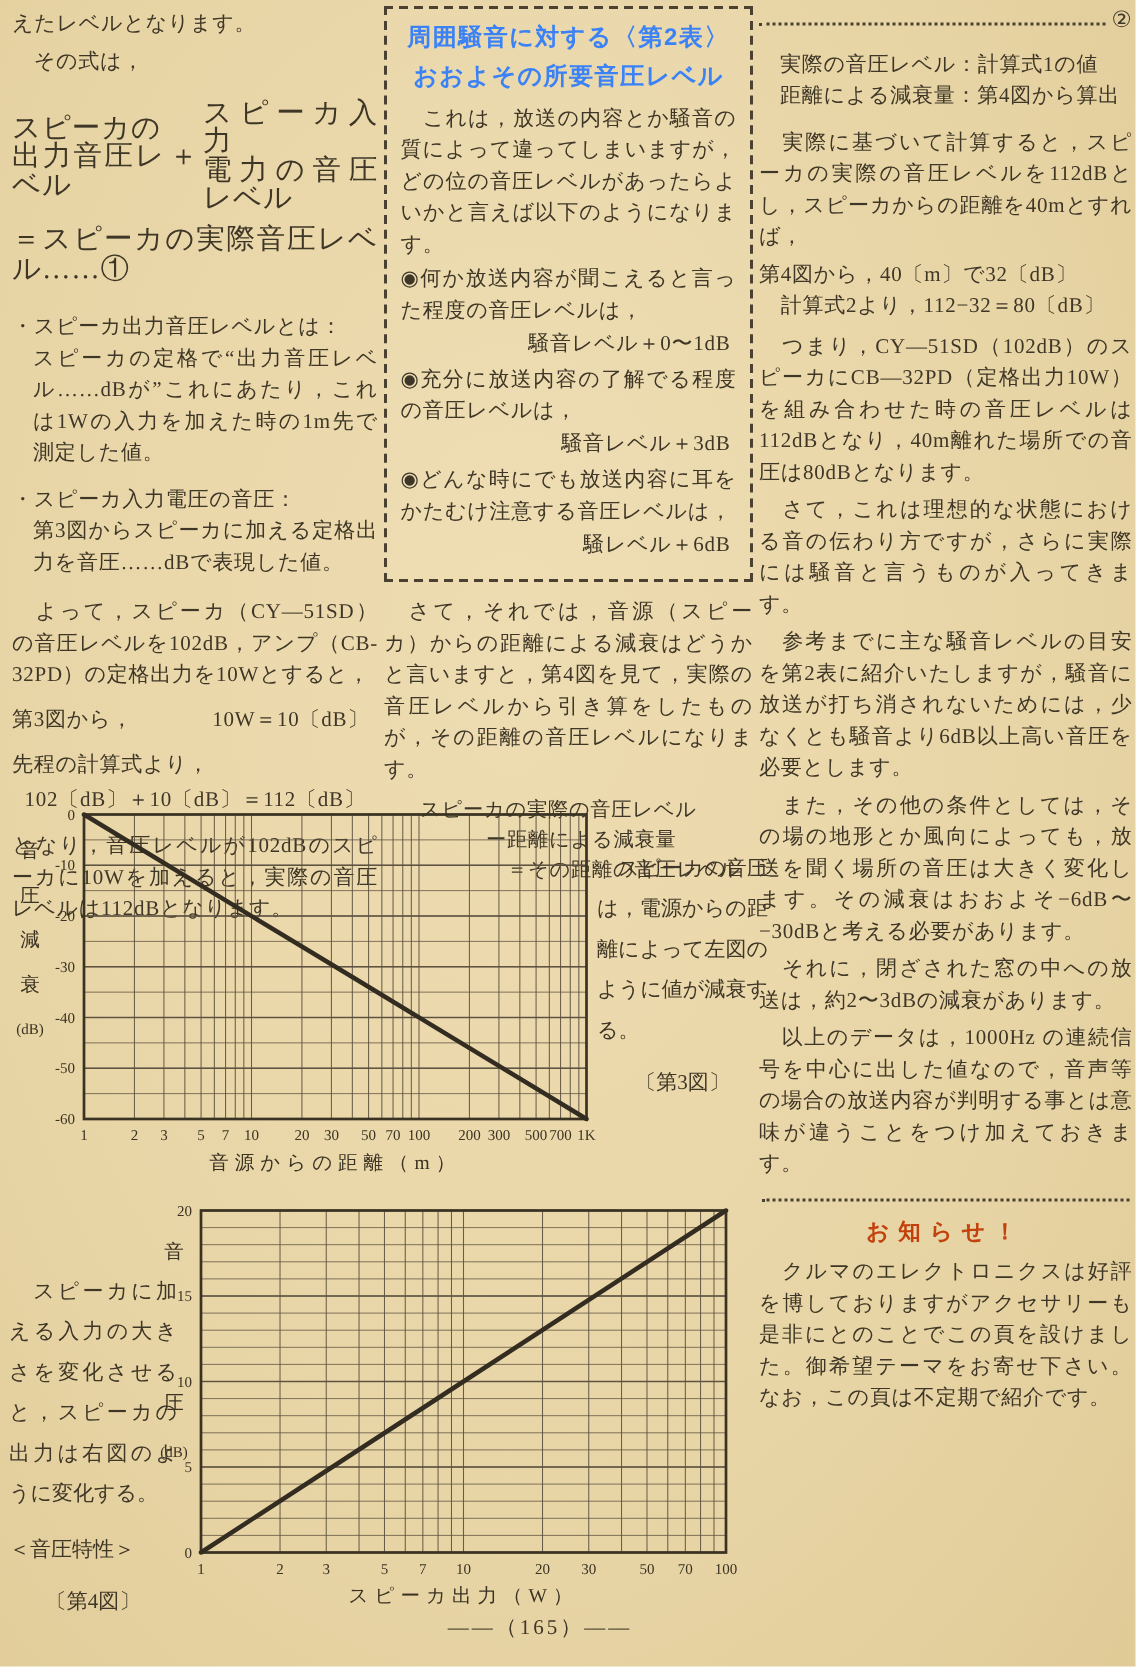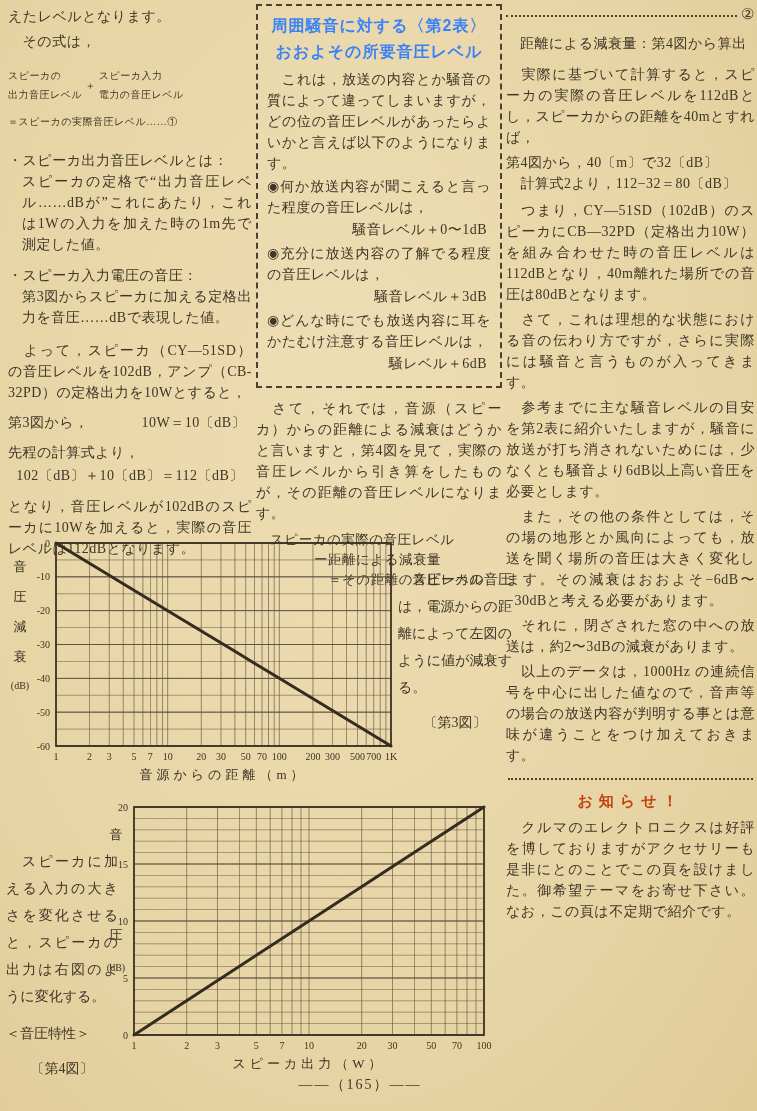--- a/index.html
+++ b/index.html
@@ -7,41 +7,41 @@
     width:757px;height:1111px;position:relative;overflow:hidden;
     background:radial-gradient(ellipse at 45% 40%, #eedcb2 0%, #e8d5a6 60%, #e0cb97 100%);
     font-family:"Liberation Serif","DejaVu Serif",serif;
     color:#3e3626;
   }
   .abs{position:absolute;}
   .col{font-size:14px;line-height:21px;text-align:justify;letter-spacing:0.5px;}
   .col p{margin:0 0 4px 0;}
   
   #col-left{left:8px;top:6px;width:244px;}
-  .eq{margin:14px 0 18px 0;font-size:10px;}
+  .eq{margin:14px 0 18px 0;font-size:19px;}
   .eq-row{display:flex;align-items:center;gap:2px;}
   .eq-term{display:flex;flex-direction:column;line-height:19px;}
   .eq-plus{padding:0 1px;}
   .eq-result{margin-top:8px;line-height:20px;}
   .bullet{margin-bottom:10px;}
   .bullet .b-body{padding-left:14px;}
   .calc-row{display:flex;justify-content:space-between;padding-right:6px;margin:9px 0;}
   .calc-center{text-align:center;margin:2px 0 10px 0;}
   
   #col-mid{left:256px;top:4px;width:246px;}
   .nbox{
     border:2px dashed #4a4130;padding:7px 9px 9px 9px;background:rgba(255,250,235,0.06);
   }
   .nbox-title{
     font-family:"Liberation Sans","DejaVu Sans",sans-serif;font-weight:bold;
     font-size:16px;line-height:26px;text-align:center;color:#3b82f6;letter-spacing:1px;
   }
   .nbox-item{margin-top:2px;}
   .nbox-val{text-align:right;padding-right:4px;margin:1px 0 3px 0;}
-  .mid-formula{margin-top:6px;line-height:20px;font-size:13.5px;}
+  .mid-formula{margin-top:6px;line-height:20px;font-size:13.5px;padding-left:10px;}
   .mf-1{padding-left:14px;}
   .mf-2{padding-left:58px;}
   .mf-3{padding-left:72px;}
   
   #col-right{left:506px;top:4px;width:249px;}
   .marker-row{display:flex;align-items:center;gap:4px;margin-bottom:8px;}
   .dotted-line{flex:1;border-top:2px dotted #4a4130;height:0;margin-top:2px;}
   .marker-num{font-size:15px;}
   .indent1{padding-left:14px;}
   .divider{border-top:2px dotted #4a4130;margin:12px 2px 10px 2px;height:0;}
@@ -123,20 +123,21 @@
     <div class="mf-2">ー距離による減衰量</div>
     <div class="mf-3">＝その距離の音圧レベル</div>
   </div>
 </div>
 
 <div id="col-right" class="abs col">
   <div class="marker-row">
     <div class="dotted-line"></div>
     <span class="marker-num">②</span>
   </div>
+  <div class="indent1">実際の音圧レベル：計算式1の値</div>
   <div class="indent1" style="margin-bottom:10px;">距離による減衰量：第4図から算出</div>
   <p>　実際に基づいて計算すると，スピーカの実際の音圧レベルを112dBとし，スピーカからの距離を40mとすれば，</p>
   <div>第4図から，40〔m〕で32〔dB〕</div>
   <div style="margin-bottom:6px;">　計算式2より，112−32＝80〔dB〕</div>
   <p>　つまり，CY―51SD（102dB）のスピーカにCB―32PD（定格出力10W）を組み合わせた時の音圧レベルは112dBとなり，40m離れた場所での音圧は80dBとなります。</p>
   <p>　さて，これは理想的な状態における音の伝わり方ですが，さらに実際には騒音と言うものが入ってきます。</p>
   <p>　参考までに主な騒音レベルの目安を第2表に紹介いたしますが，騒音に放送が打ち消されないためには，少なくとも騒音より6dB以上高い音圧を必要とします。</p>
   <p>　また，その他の条件としては，その場の地形とか風向によっても，放送を聞く場所の音圧は大きく変化します。その減衰はおおよそ−6dB〜−30dBと考える必要があります。</p>
   <p>　それに，閉ざされた窓の中への放送は，約2〜3dBの減衰があります。</p>
   <p>　以上のデータは，1000Hz の連続信号を中心に出した値なので，音声等の場合の放送内容が判明する事とは意味が違うことをつけ加えておきます。</p>

